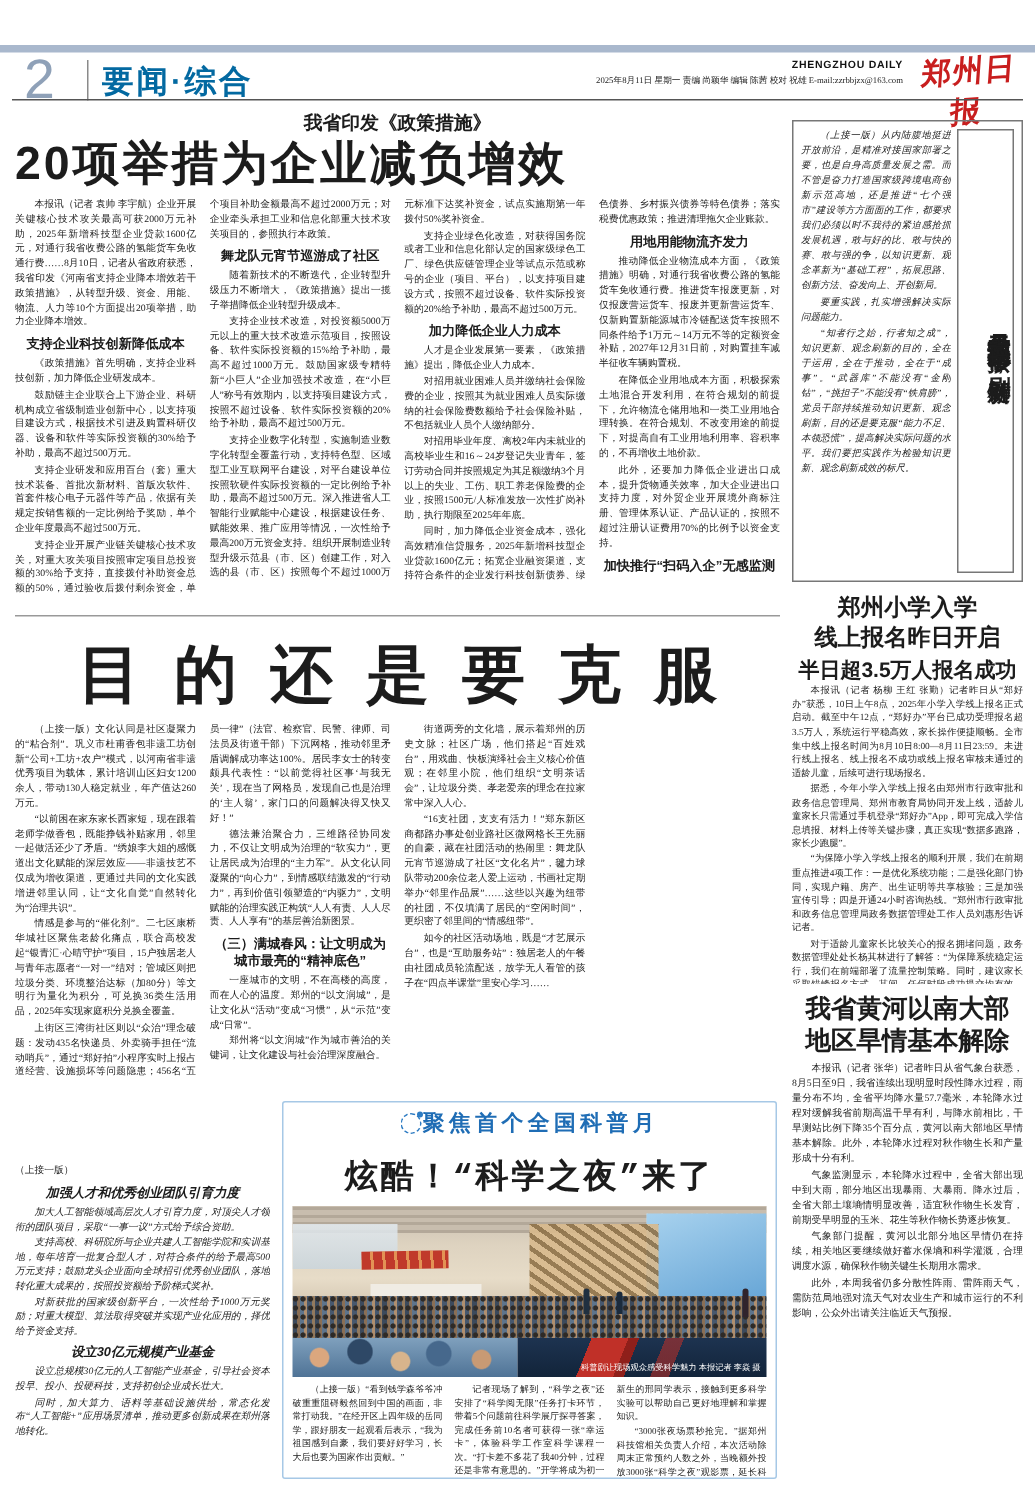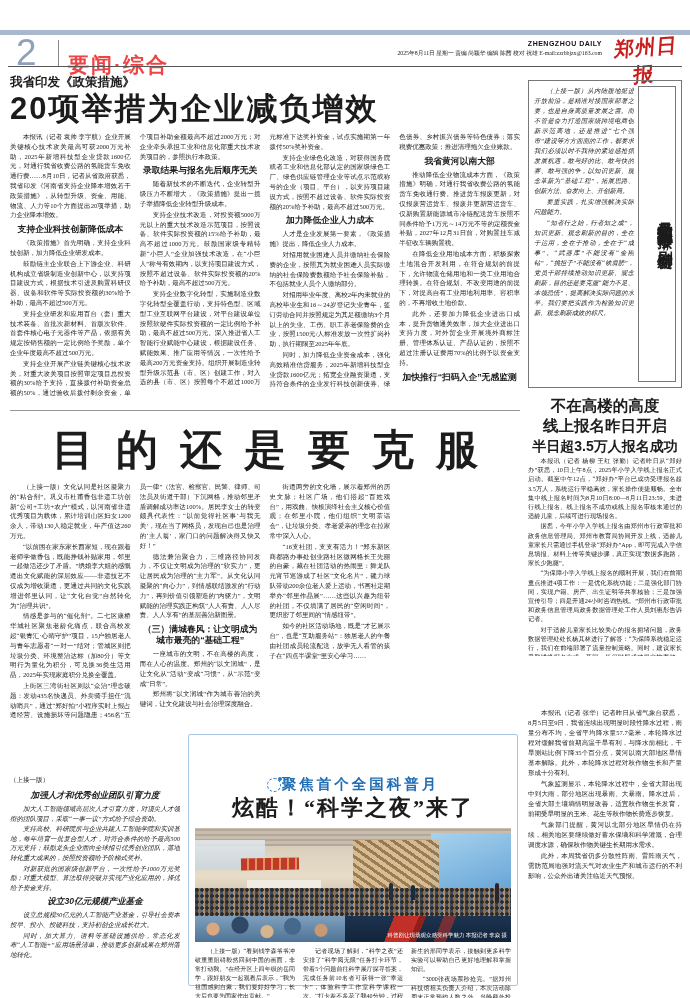--- a/index.html
+++ b/index.html
@@ -4,34 +4,34 @@
 <style>
   html,body{margin:0;padding:0;background:#f0f0ee;}
   .page{position:relative;width:690px;height:998px;background:#ffffff;overflow:hidden;
         font-family:"Liberation Serif","DejaVu Serif",serif;color:#1c1c1c;}
   
   .topbar{position:absolute;left:0;top:30px;width:690px;height:5px;background:#a9b8cd;}
   .pagenum{position:absolute;left:16px;top:34px;font-family:"Liberation Sans",sans-serif;
            font-size:37px;line-height:1;color:#8fa1b8;}
   .head-div{position:absolute;left:58px;top:40px;width:1px;height:27px;background:#8a8a8a;}
   .section-title{position:absolute;left:68px;top:40px;font-family:"Liberation Sans",sans-serif;
-           font-weight:700;font-size:21px;letter-spacing:2px;color:#ef4444;margin-top:11px;}
+           font-weight:700;font-size:21px;letter-spacing:2px;color:#0369a1;}
   .header-right{position:absolute;right:88px;top:40px;text-align:right;}
   .masthead-en{font-family:"Liberation Sans",sans-serif;font-weight:700;font-size:7px;color:#111;letter-spacing:.5px;}
   .dateline{font-size:5.8px;color:#222;margin-top:2px;white-space:nowrap;}
   .logo{position:absolute;right:6px;top:34px;width:78px;font-size:20px;font-weight:700;color:#c81e1e;
         transform:rotate(-4deg) skewX(-8deg);letter-spacing:1px;text-align:center;}
   .head-rule{position:absolute;left:8px;top:66px;width:674px;height:1px;background:#555;}
   
   .para{font-size:6.5px;line-height:9.8px;text-align:justify;text-indent:2em;margin:0 0 1px 0;}
   .subhead{font-family:"Liberation Sans",sans-serif;font-weight:700;font-size:8.8px;line-height:11px;
            text-align:center;margin:4px 0 3px 0;}
   .h2lines{white-space:pre-line;}
   
-  .lead-kicker{position:absolute;left:10px;top:74px;width:510px;
+  .lead-kicker{position:absolute;left:10px;top:74px;width:510px;text-align:center;
       font-family:"Liberation Sans",sans-serif;font-weight:700;font-size:12.5px;}
   .lead-headline{position:absolute;left:10px;top:88px;width:510px;text-align:left;
       font-family:"Liberation Sans",sans-serif;font-weight:700;font-size:31px;letter-spacing:2px;}
   .lead-cols{position:absolute;left:10px;top:132px;width:510px;height:268px;
       column-count:4;column-gap:9px;column-fill:auto;overflow:hidden;}
   .mid-rule{position:absolute;left:10px;top:410px;width:510px;height:1px;background:#999;}
   
   .culture-headline{position:absolute;left:10px;top:422px;width:510px;text-align:center;
       font-family:"Liberation Sans",sans-serif;font-weight:700;font-size:42px;letter-spacing:22px;padding-left:22px;box-sizing:border-box;}
   .culture-cols{position:absolute;left:10px;top:482px;width:510px;height:246px;
@@ -59,28 +59,28 @@
   
   .ai-headline{position:absolute;left:10px;top:738px;width:170px;text-align:center;
       font-family:"Liberation Sans",sans-serif;font-weight:700;font-size:13px;line-height:1.35;}
   .ai-continued{position:absolute;left:10px;top:776px;width:170px;font-size:6.5px;}
   .ai-body{position:absolute;left:10px;top:786px;width:170px;height:208px;overflow:hidden;font-style:italic;}
   .ai-body .para{font-size:6.5px;line-height:9.6px;}
   .ai-body .subhead{font-size:8.6px;}
   
   .science-box{position:absolute;left:188px;top:734px;width:330px;height:252px;border:1px solid #a6c8e6;
       border-radius:2px;box-sizing:border-box;background:#fff;padding:5px 6px;}
-  .science-banner{display:flex;align-items:center;justify-content:center;gap:1px;height:17px;margin-top:36px;}
+  .science-banner{display:flex;align-items:center;justify-content:center;gap:1px;height:17px;}
   .science-icon{width:12px;height:12px;border:1.4px dashed #2e7cc3;border-radius:50%;position:relative;}
   .science-icon::after{content:"";position:absolute;right:-2px;top:-2px;width:4px;height:4px;
       border-radius:50%;background:#2e7cc3;}
   .science-banner-text{font-family:"Liberation Sans",sans-serif;font-weight:700;font-size:14.5px;
       color:#1f6db5;letter-spacing:3px;}
-  .science-headline{text-align:center;font-family:Liberation Serif, serif;font-weight:700;
-      font-size:22px;letter-spacing:2px;margin-top:0;}
+  .science-headline{text-align:center;font-family:Liberation Mono, monospace;font-weight:700;
+      font-size:22px;letter-spacing:2px;margin-top:12px;}
   .photo-main{position:relative;width:316px;height:88px;margin-top:5px;overflow:hidden;
       background:linear-gradient(180deg,#c8beb0 0%,#ded3c0 30%,#e7dcc8 55%,#d2c5b0 78%,#bdb09a 100%);}
   .photo-ceiling{position:absolute;left:0;top:0;width:100%;height:18px;
       background:repeating-linear-gradient(0deg,#b3a899 0 2px,#c8bdae 2px 5px);}
   .photo-windows{position:absolute;left:0;top:12px;width:70px;height:30px;
       background:linear-gradient(180deg,#e3eaef,#c9d5dd);opacity:.85;}
   .photo-screen{position:absolute;right:0;top:5px;width:80px;height:58px;
       background:linear-gradient(160deg,#a8d2ee,#66a5d6),
                  repeating-linear-gradient(90deg,rgba(255,255,255,.35) 0 1px,transparent 1px 10px);}
   .photo-stairs{position:absolute;right:72px;top:12px;width:86px;height:48px;
@@ -131,31 +131,31 @@
 
   <div class="lead-kicker">我省印发《政策措施》</div>
   <div class="lead-headline">20项举措为企业减负增效</div>
   <div class="lead-cols">
       <p class="para">本报讯（记者 袁帅 李宇航）企业开展关键核心技术攻关最高可获2000万元补助，2025年新增科技型企业贷款1600亿元，对通行我省收费公路的氢能货车免收通行费……8月10日，记者从省政府获悉，我省印发《河南省支持企业降本增效若干政策措施》，从转型升级、资金、用能、物流、人力等10个方面提出20项举措，助力企业降本增效。</p>
       <h4 class="subhead">支持企业科技创新降低成本</h4>
       <p class="para">《政策措施》首先明确，支持企业科技创新，加力降低企业研发成本。</p>
       <p class="para">鼓励链主企业联合上下游企业、科研机构成立省级制造业创新中心，以支持项目建设方式，根据技术引进及购置科研仪器、设备和软件等实际投资额的30%给予补助，最高不超过500万元。</p>
       <p class="para">支持企业研发和应用百台（套）重大技术装备、首批次新材料、首版次软件、首套件核心电子元器件等产品，依据有关规定按销售额的一定比例给予奖励，单个企业年度最高不超过500万元。</p>
       <p class="para">支持企业开展产业链关键核心技术攻关，对重大攻关项目按照审定项目总投资额的30%给予支持，直接拨付补助资金总额的50%，通过验收后拨付剩余资金，单个项目补助金额最高不超过2000万元；对企业牵头承担工业和信息化部重大技术攻关项目的，参照执行本政策。</p>
-      <h4 class="subhead">录取结果与报名先后顺序无关</h4>
+      <h4 class="subhead">舞龙队元宵节巡游成了社区</h4>
       <p class="para">随着新技术的不断迭代，企业转型升级压力不断增大，《政策措施》提出一揽子举措降低企业转型升级成本。</p>
       <p class="para">支持企业技术改造，对投资额5000万元以上的重大技术改造示范项目，按照设备、软件实际投资额的15%给予补助，最高不超过1000万元。鼓励国家级专精特新“小巨人”企业加强技术改造，在“小巨人”称号有效期内，以支持项目建设方式，按照不超过设备、软件实际投资额的20%给予补助，最高不超过500万元。</p>
       <p class="para">支持企业数字化转型，实施制造业数字化转型全覆盖行动，支持特色型、区域型工业互联网平台建设，对平台建设单位按照软硬件实际投资额的一定比例给予补助，最高不超过500万元。深入推进省人工智能行业赋能中心建设，根据建设任务、赋能效果、推广应用等情况，一次性给予最高200万元资金支持。组织开展制造业转型升级示范县（市、区）创建工作，对入选的县（市、区）按照每个不超过1000万元标准下达奖补资金，试点实施期第一年拨付50%奖补资金。</p>
       <p class="para">支持企业绿色化改造，对获得国务院或者工业和信息化部认定的国家级绿色工厂、绿色供应链管理企业等试点示范或称号的企业（项目、平台），以支持项目建设方式，按照不超过设备、软件实际投资额的20%给予补助，最高不超过500万元。</p>
       <h4 class="subhead">加力降低企业人力成本</h4>
       <p class="para">人才是企业发展第一要素，《政策措施》提出，降低企业人力成本。</p>
       <p class="para">对招用就业困难人员并缴纳社会保险费的企业，按照其为就业困难人员实际缴纳的社会保险费数额给予社会保险补贴，不包括就业人员个人缴纳部分。</p>
       <p class="para">对招用毕业年度、离校2年内未就业的高校毕业生和16～24岁登记失业青年，签订劳动合同并按照规定为其足额缴纳3个月以上的失业、工伤、职工养老保险费的企业，按照1500元/人标准发放一次性扩岗补助，执行期限至2025年年底。</p>
       <p class="para">同时，加力降低企业资金成本，强化高效精准信贷服务，2025年新增科技型企业贷款1600亿元；拓宽企业融资渠道，支持符合条件的企业发行科技创新债券、绿色债券、乡村振兴债券等特色债券；落实税费优惠政策；推进清理拖欠企业账款。</p>
-      <h4 class="subhead">我省黄河以南大部</h4>
+      <h4 class="subhead">用地用能物流齐发力</h4>
       <p class="para">推动降低企业物流成本方面，《政策措施》明确，对通行我省收费公路的氢能货车免收通行费。推进货车报废更新，对仅报废营运货车、报废并更新营运货车、仅新购置新能源城市冷链配送货车按照不同条件给予1万元～14万元不等的定额资金补贴，2027年12月31日前，对购置挂车减半征收车辆购置税。</p>
       <p class="para">在降低企业用地成本方面，积极探索土地混合开发利用，在符合规划的前提下，允许物流仓储用地和一类工业用地合理转换。在符合规划、不改变用途的前提下，对提高自有工业用地利用率、容积率的，不再增收土地价款。</p>
       <p class="para">此外，还要加力降低企业进出口成本，提升货物通关效率，加大企业进出口支持力度，对外贸企业开展境外商标注册、管理体系认证、产品认证的，按照不超过注册认证费用70%的比例予以资金支持。</p>
       <h4 class="subhead">加快推行“扫码入企”无感监测</h4>
     </div>
   <div class="mid-rule"></div>
 
   <div class="party-box">
     <div class="party-text">
         <p class="para">（上接一版）从内陆腹地挺进开放前沿，是精准对接国家部署之要，也是自身高质量发展之需。而不管是奋力打造国家级跨境电商创新示范高地，还是推进“七个强市”建设等方方面面的工作，都要求我们必须以时不我待的紧迫感抢抓发展机遇，敢与好的比、敢与快的赛、敢与强的争，以知识更新、观念革新为“基础工程”，拓展思路、创新方法、奋发向上、开创新局。</p>
@@ -165,38 +165,40 @@
     <div class="party-headline">党员干部知识和观念要常按“刷新键”</div>
   </div>
 
   <div class="culture-headline">目的还是要克服</div>
   <div class="culture-cols">
       <p class="para">（上接一版）文化认同是社区凝聚力的“粘合剂”。巩义市杜甫香包非遗工坊创新“公司+工坊+农户”模式，以河南省非遗优秀项目为载体，累计培训山区妇女1200余人，带动130人稳定就业，年产值达260万元。</p>
       <p class="para">“以前困在家东家长西家短，现在跟着老师学做香包，既能挣钱补贴家用，邻里一起做活还少了矛盾。”绣娘李大姐的感慨道出文化赋能的深层效应——非遗技艺不仅成为增收渠道，更通过共同的文化实践增进邻里认同，让“文化自觉”自然转化为“治理共识”。</p>
       <p class="para">情感是参与的“催化剂”。二七区康桥华城社区聚焦老龄化痛点，联合高校发起“银青汇·心晴守护”项目，15户独居老人与青年志愿者“一对一”结对；管城区则把垃圾分类、环境整治达标（加80分）等文明行为量化为积分，可兑换36类生活用品，2025年实现家庭积分兑换全覆盖。</p>
       <p class="para">上街区三湾街社区则以“众治”理念破题：发动435名快递员、外卖骑手担任“流动哨兵”，通过“郑好拍”小程序实时上报占道经营、设施损坏等问题隐患；456名“五员一律”（法官、检察官、民警、律师、司法员及街道干部）下沉网格，推动邻里矛盾调解成功率达100%。居民李女士的转变颇具代表性：“以前觉得社区事‘与我无关’，现在当了网格员，发现自己也是治理的‘主人翁’，家门口的问题解决得又快又好！”</p>
       <p class="para">德法兼治聚合力，三维路径协同发力，不仅让文明成为治理的“软实力”，更让居民成为治理的“主力军”。从文化认同凝聚的“向心力”，到情感联结激发的“行动力”，再到价值引领塑造的“内驱力”，文明赋能的治理实践正构筑“人人有责、人人尽责、人人享有”的基层善治新图景。</p>
-      <h4 class="subhead">（三）满城春风：让文明成为城市最亮的“基础工程”</h4>
+      <h4 class="subhead">（三）满城春风：让文明成为城市最亮的“精神底色”</h4>
       <p class="para">一座城市的文明，不在高楼的高度，而在人心的温度。郑州的“以文润城”，是让文化从“活动”变成“习惯”，从“示范”变成“日常”。</p>
       <p class="para">郑州将“以文润城”作为城市善治的关键词，让文化建设与社会治理深度融合。</p>
       <p class="para">街道两旁的文化墙，展示着郑州的历史文脉；社区广场，他们搭起“百姓戏台”，用戏曲、快板演绎社会主义核心价值观；在邻里小院，他们组织“文明茶话会”，让垃圾分类、孝老爱亲的理念在拉家常中深入人心。</p>
       <p class="para">“16支社团，支支有活力！”郑东新区商都路办事处创业路社区微网格长王先丽的自豪，藏在社团活动的热闹里：舞龙队元宵节巡游成了社区“文化名片”，毽力球队带动200余位老人爱上运动，书画社定期举办“邻里作品展”……这些以兴趣为纽带的社团，不仅填满了居民的“空闲时间”，更织密了邻里间的“情感纽带”。</p>
       <p class="para">如今的社区活动场地，既是“才艺展示台”，也是“互助服务站”：独居老人的午餐由社团成员轮流配送，放学无人看管的孩子在“四点半课堂”里安心学习……</p>
     </div>
 
-  <div class="school-headline h2lines">不在高楼的高度
+  <div class="school-headline h2lines">郑州小学入学
 线上报名昨日开启</div>
   <div class="school-subhead">半日超3.5万人报名成功</div>
   <div class="school-body">
       <p class="para">本报讯（记者 杨柳 王红 张勤）记者昨日从“郑好办”获悉，10日上午8点，2025年小学入学线上报名正式启动。截至中午12点，“郑好办”平台已成功受理报名超3.5万人，系统运行平稳高效，家长操作便捷顺畅。全市集中线上报名时间为8月10日8:00—8月11日23:59。未进行线上报名、线上报名不成功或线上报名审核未通过的适龄儿童，后续可进行现场报名。</p>
       <p class="para">据悉，今年小学入学线上报名由郑州市行政审批和政务信息管理局、郑州市教育局协同开发上线，适龄儿童家长只需通过手机登录“郑好办”App，即可完成入学信息填报、材料上传等关键步骤，真正实现“数据多跑路，家长少跑腿”。</p>
       <p class="para">“为保障小学入学线上报名的顺利开展，我们在前期重点推进4项工作：一是优化系统功能；二是强化部门协同，实现户籍、房产、出生证明等共享核验；三是加强宣传引导；四是开通24小时咨询热线。”郑州市行政审批和政务信息管理局政务数据管理处工作人员刘惠彤告诉记者。</p>
       <p class="para">对于适龄儿童家长比较关心的报名拥堵问题，政务数据管理处处长杨其林进行了解答：“为保障系统稳定运行，我们在前端部署了流量控制策略。同时，建议家长采取错峰报名方式，其间，任何时段成功提交均有效，录取结果与报名先后顺序无关。”</p>
     </div>
 
+  <div class="drought-headline h2lines">我省黄河以南大部
+地区旱情基本解除</div>
   <div class="drought-body">
       <p class="para">本报讯（记者 张华）记者昨日从省气象台获悉，8月5日至9日，我省连续出现明显时段性降水过程，雨量分布不均，全省平均降水量57.7毫米，本轮降水过程对缓解我省前期高温干旱有利，与降水前相比，干旱测站比例下降35个百分点，黄河以南大部地区旱情基本解除。此外，本轮降水过程对秋作物生长和产量形成十分有利。</p>
       <p class="para">气象监测显示，本轮降水过程中，全省大部出现中到大雨，部分地区出现暴雨、大暴雨。降水过后，全省大部土壤墒情明显改善，适宜秋作物生长发育，前期受旱明显的玉米、花生等秋作物长势逐步恢复。</p>
       <p class="para">气象部门提醒，黄河以北部分地区旱情仍在持续，相关地区要继续做好蓄水保墒和科学灌溉，合理调度水源，确保秋作物关键生长期用水需求。</p>
       <p class="para">此外，本周我省仍多分散性阵雨、雷阵雨天气，需防范局地强对流天气对农业生产和城市运行的不利影响，公众外出请关注临近天气预报。</p>
     </div>
 
   <div class="ai-continued">（上接一版）</div>
   <div class="ai-body">
       <h4 class="subhead">加强人才和优秀创业团队引育力度</h4>

